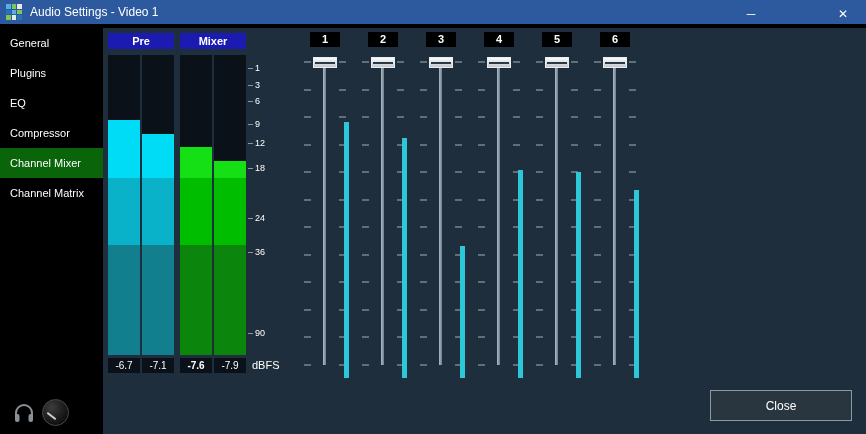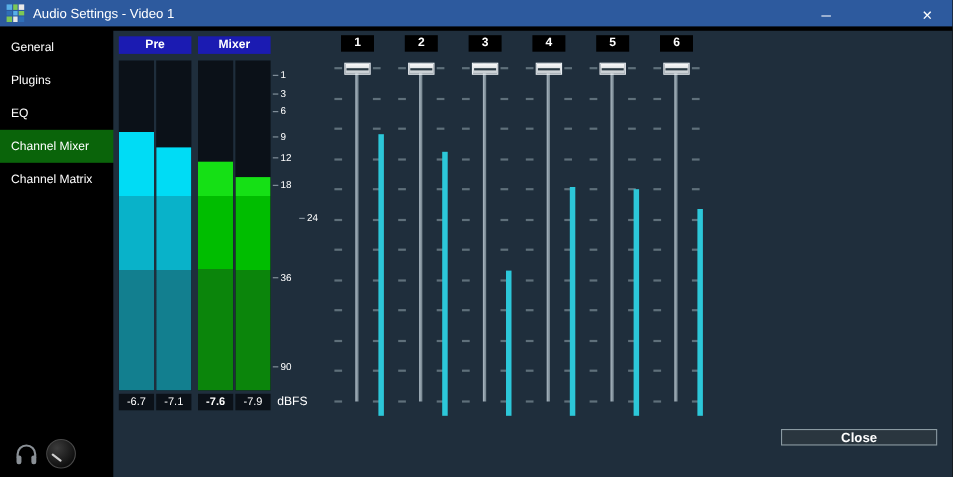--- a/index.html
+++ b/index.html
@@ -60,23 +60,23 @@
   .ch-track { position: absolute; left: 27px; top: 30px; width: 3px; height: 307px;
     background: linear-gradient(90deg, #aebcc6, #6d7d88); cursor: pointer; }
   .ch-tick { position: absolute; width: 7px; height: 2px; background: #5f707b; }
   .ch-handle { position: absolute; left: 17px; width: 24px; height: 11px;
     background: linear-gradient(180deg, #fafafa, #c2c9ce); border: 1px solid #e9eef2; cursor: grab; }
   .ch-handle::after { content: ""; position: absolute; left: 1px; right: 1px; top: 4px; height: 2px;
     background: #2a3a44; }
   .ch-meter { position: absolute; left: 48px; width: 5px; background: var(--channel-meter, #2cc7d9); }
 
   
-  .close-btn { position: absolute; left: 607px; top: 362px; width: 142px; height: 15px;
+  .close-btn { position: absolute; left: 607px; top: 362px; width: 142px; height: 31px;
     background: #2a363f; border: 1px solid #8a9aa2; color: #fff; font-size: 12px;
-    display: flex; align-items: center; justify-content: center; cursor: pointer; font-weight: bold; }
+    display: flex; align-items: center; justify-content: center; cursor: pointer; }
 </style>
 </head>
 <body style="--titlebar: #2d5a9e; --selected-green: #0a640a; --channel-meter: #2cc7d9; --meter-header-blue: #1b1bb2;">
 
 <div class="window">
 
   <div class="titlebar">
     <div class="app-icon">
       <span></span>
         <span></span>
@@ -91,20 +91,21 @@
     <div class="title">Audio Settings - Video 1</div>
     <div class="tb-btn tb-min">─</div>
     <div class="tb-btn tb-close">✕</div>
   </div>
 
   <div class="sidebar">
     <div>
         <div class="sb-item">General</div>
         <div class="sb-item">Plugins</div>
         <div class="sb-item">EQ</div>
+        <div class="sb-item">Compressor</div>
         <div class="sb-item selected">Channel Mixer</div>
         <div class="sb-item">Channel Matrix</div>
       </div>
     <div class="monitor">
       <svg width="24" height="24" viewBox="0 0 24 24">
         <path d="M4 15 v-3 a8 8 0 0 1 16 0 v3" stroke="#8a9096" stroke-width="2" fill="none"></path>
         <rect x="3" y="13" width="4.5" height="8" rx="2" fill="#8a9096"></rect>
         <rect x="16.5" y="13" width="4.5" height="8" rx="2" fill="#8a9096"></rect>
       </svg>
       <div class="knob"></div>
@@ -150,21 +151,21 @@
           <span>9</span>
         </div>
         <div class="stick" style="top: 83px;">
           <span class="dash"></span>
           <span>12</span>
         </div>
         <div class="stick" style="top: 108px;">
           <span class="dash"></span>
           <span>18</span>
         </div>
-        <div class="stick" style="top: 138px; margin-left: 24px;">
+        <div class="stick" style="top: 158px;">
           <span class="dash"></span>
           <span>24</span>
         </div>
         <div class="stick" style="top: 192px;">
           <span class="dash"></span>
           <span>36</span>
         </div>
         <div class="stick" style="top: 273px;">
           <span class="dash"></span>
           <span>90</span>

